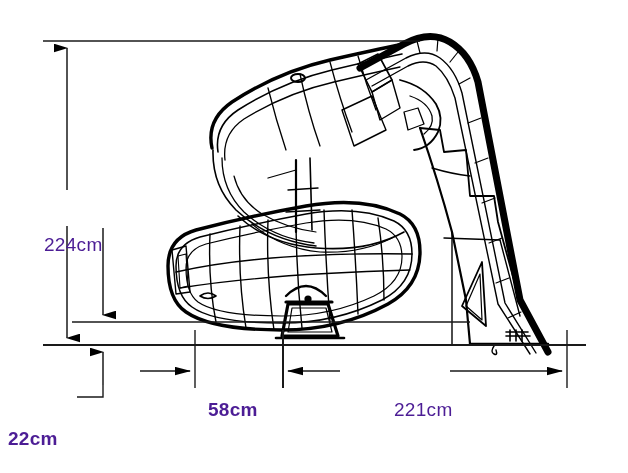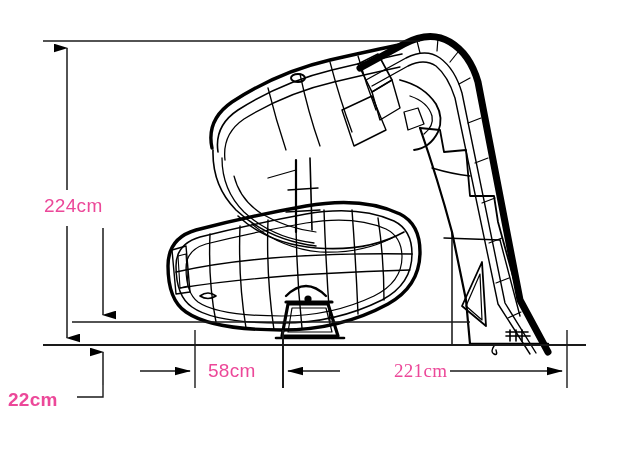--- a/index.html
+++ b/index.html
@@ -21,30 +21,31 @@
   #stage svg {
     position: absolute;
     top: 0;
     left: 0;
     display: block;
   }
   .dim-label {
     position: absolute;
     font-family: "Liberation Sans", sans-serif;
     font-size: 19px;
-    color: #ec4899;
+    color: #4c1d95;
     letter-spacing: 0.3px;
     white-space: nowrap;
     line-height: 1;
     user-select: none;
+    margin-top: 39px;
   }
   #label-224 { left: 44px;  top: 196px; }
   #label-22  { left: 8px;   top: 390px; font-weight: bold; }
-  #label-58  { left: 208px; top: 361px; }
-  #label-221 { left: 394px; top: 361px; font-family: Liberation Serif, serif; }
+  #label-58  { left: 208px; top: 361px; font-weight: bold; }
+  #label-221 { left: 394px; top: 361px; }
 </style>
 </head>
 <body>
 
 <div id="stage">
 
   <svg width="628" height="473" viewBox="0 0 628 473">
 
     <defs>
       <marker id="arrowDown" markerWidth="9" markerHeight="14" refX="4.5" refY="13" orient="auto" markerUnits="userSpaceOnUse">

